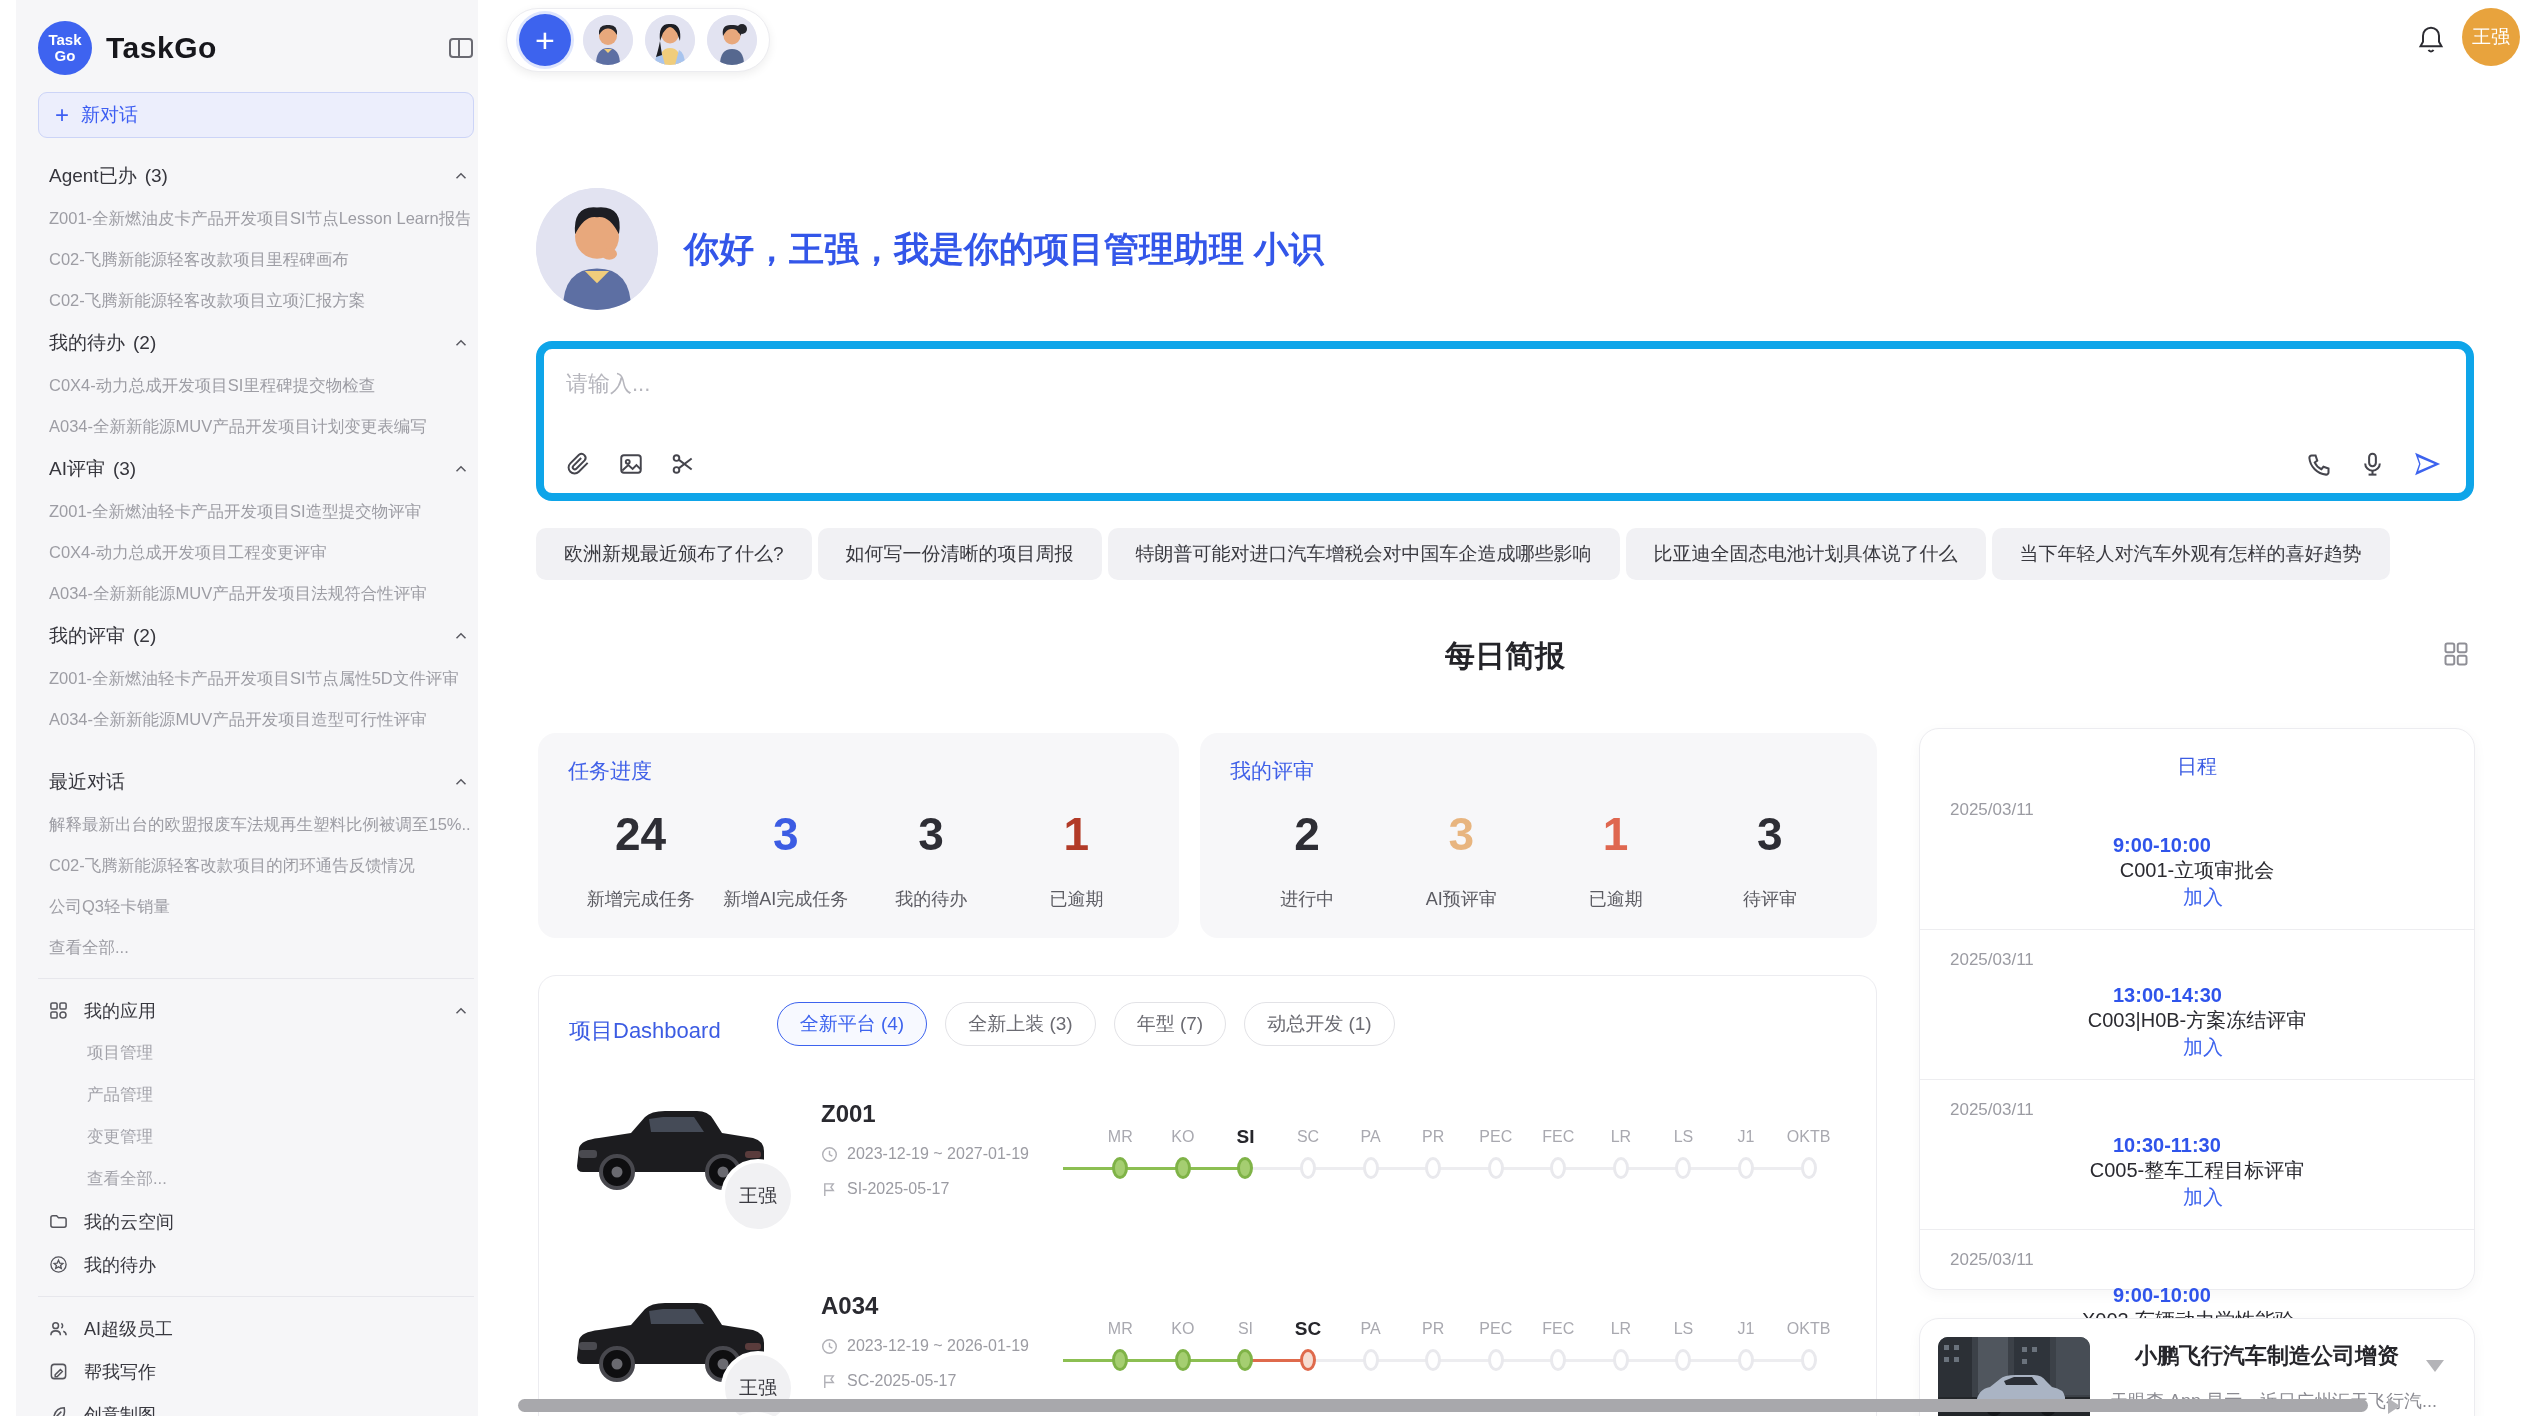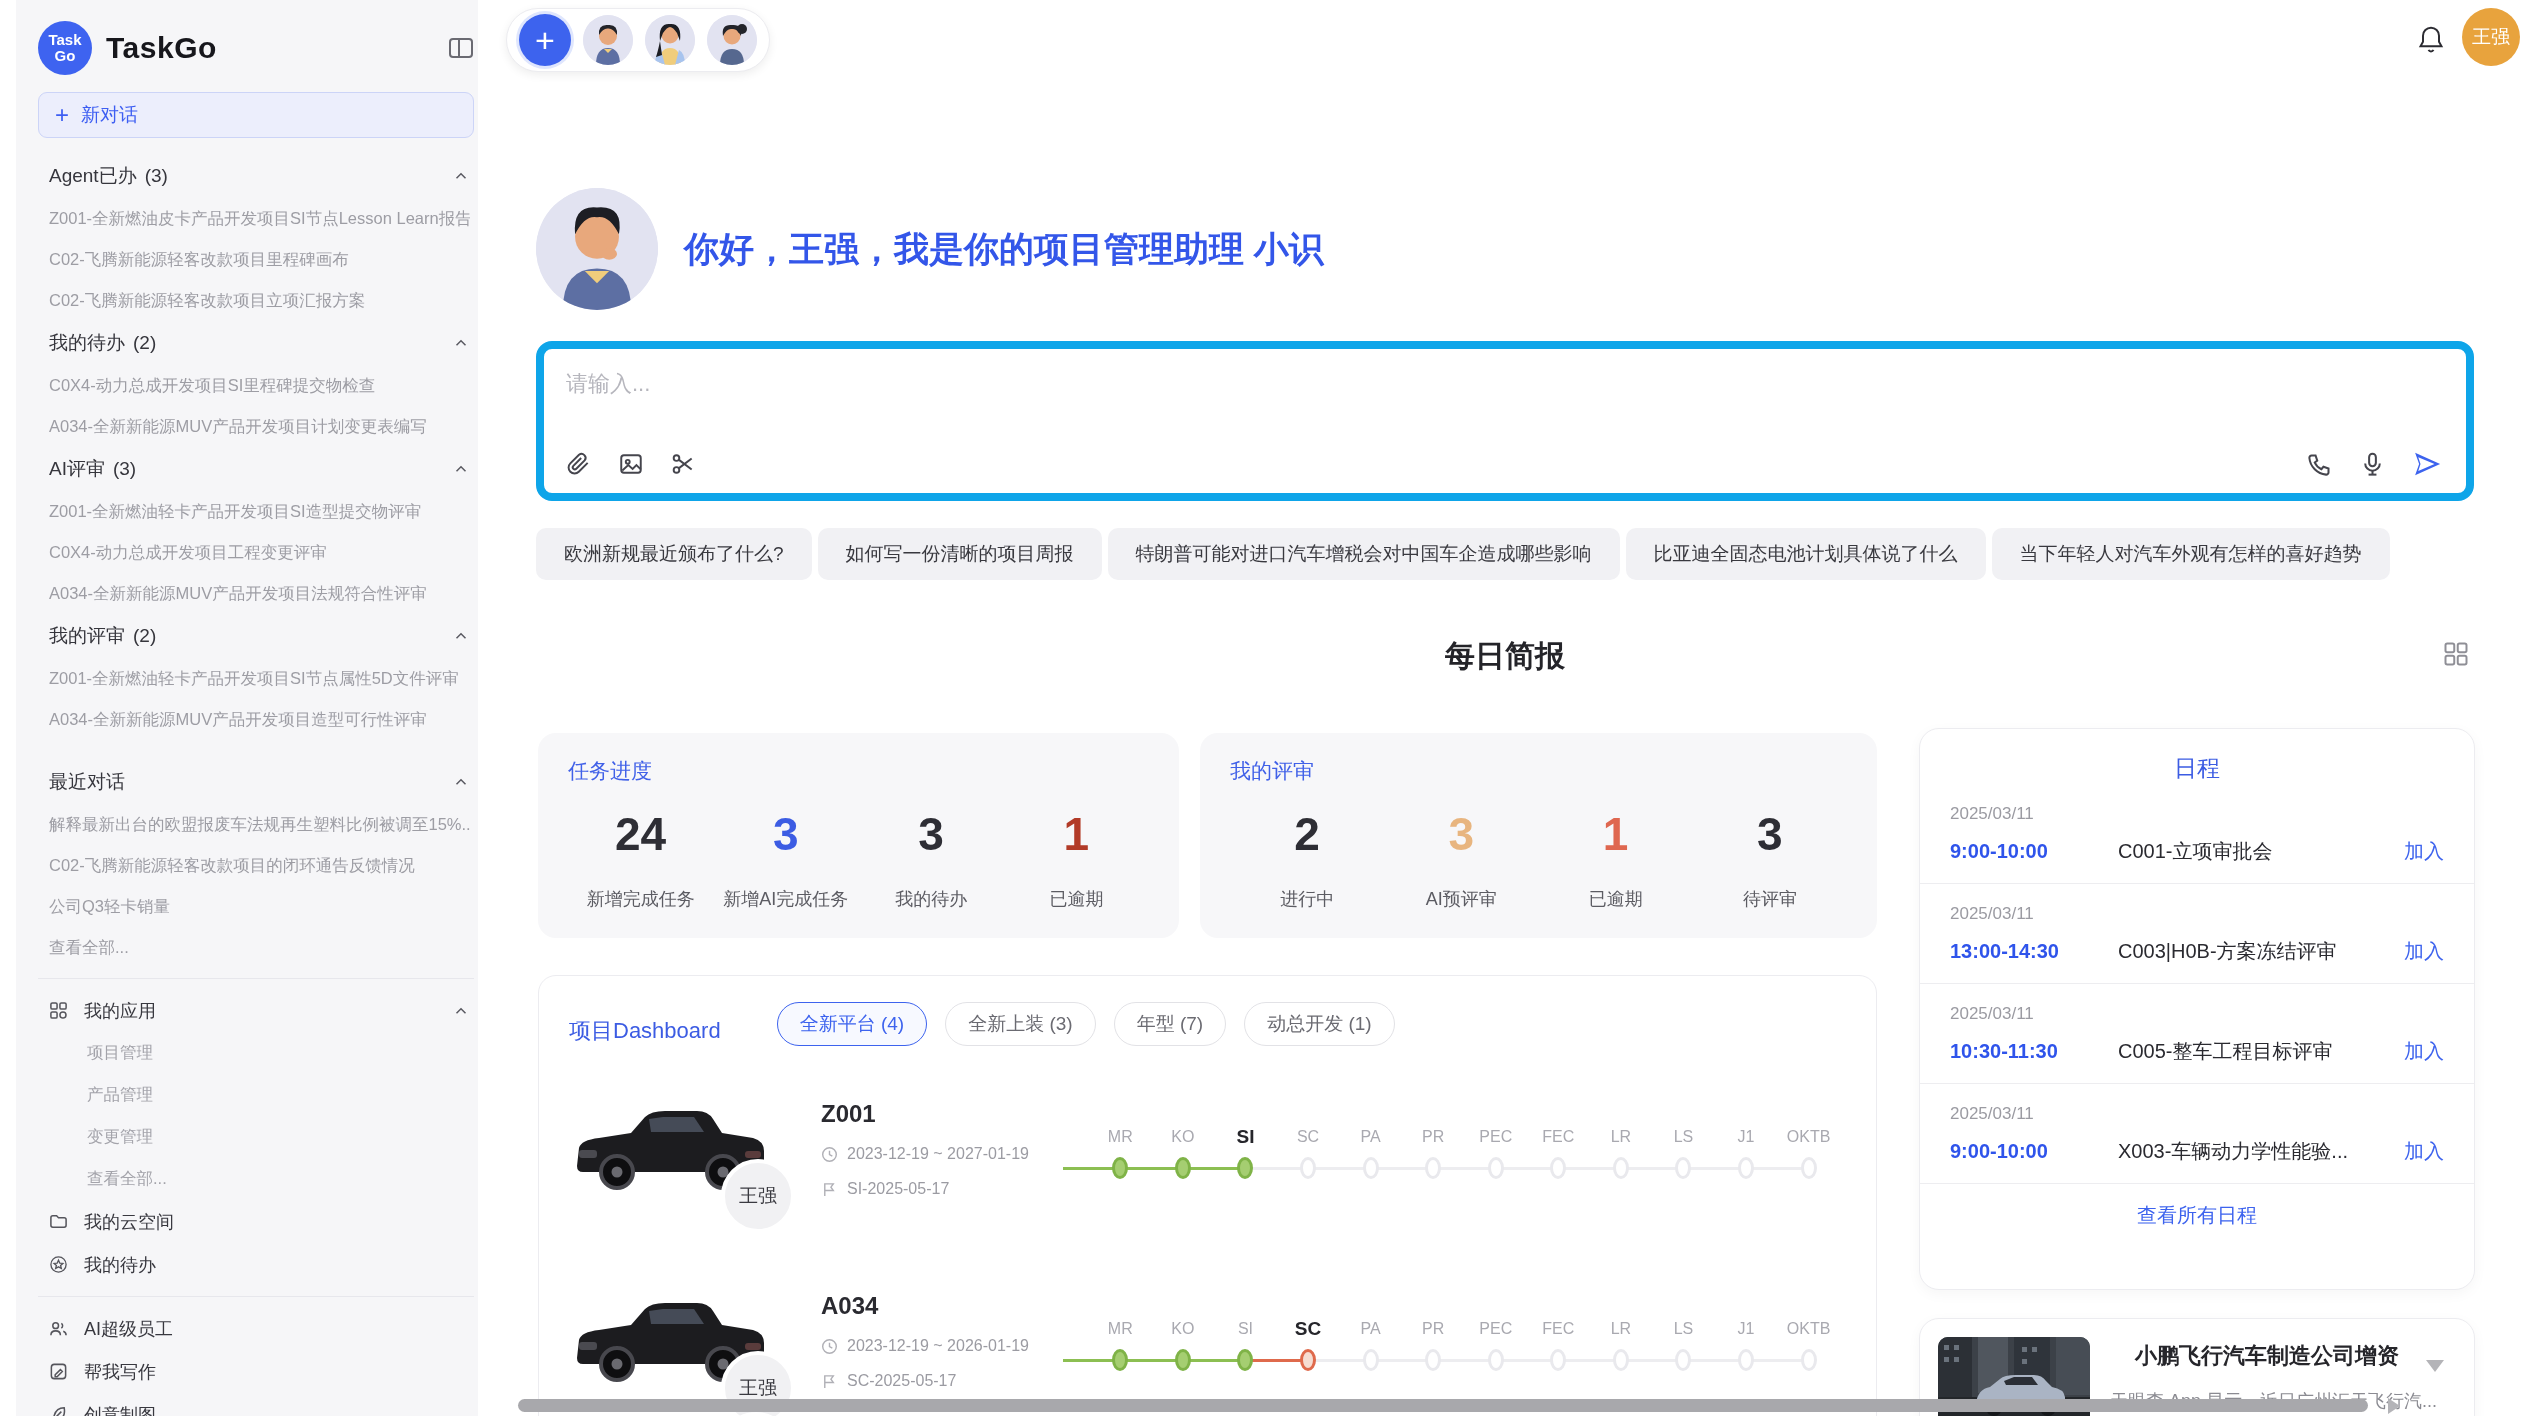--- a/index.html
+++ b/index.html
@@ -88,24 +88,24 @@
   .dot { width:16px; height:22px; border-radius:50%; background:#fff; border:3px solid #e9e9ed; margin-top:2px; position:relative; z-index:1; }
   .dot.done { background:#a5ce71; border-color:#7fb347; }
   .dot.alert { background:#f6ddd2; border-color:#df6a4c; }
   .seg { position:absolute; top:48px; height:3px; left:-50%; width:100%; background:#ededf0; z-index:0; }
   .seg.done { background:#8cbf52; }
   .seg.alert { background:#df6a4c; }
   .seg.first { left:-26px; width:calc(50% + 26px); }
   .partial-badge { position:absolute; left:172px; bottom:-46px; width:74px; height:74px; border-radius:50%; background:#f1f1f3; border:4px solid #fff; }
 
   .sched-card { position:absolute; left:1441px; top:728px; width:556px; height:562px; border:1.5px solid #ececf0; border-radius:20px; background:#fff; box-shadow:0 4px 14px rgba(0,0,0,.04); padding:24px 0 0 0; }
-  .sched-title { text-align:center; font-size:23px; color:#3c5ce3; }
+  .sched-title { text-align:center; font-size:20px; color:#3c5ce3; }
   .event { padding:20px 30px 18px 30px; border-bottom:1px solid #ededf0; }
   .event-date { font-size:17px; color:#9b9ba2; }
-  .event-row { display:flex; align-items:center; margin-top:14px; }
+  .event-row { display:flex; align-items:center; margin-top:14px;flex-direction:column; }
   .event-time { width:168px; font-size:20px; font-weight:700; color:#2f54eb; flex:none; }
   .event-name { flex:1; font-size:20px; color:#2a2a30; white-space:nowrap; overflow:hidden; }
   .event-join { font-size:20px; color:#3d63ee; cursor:pointer; margin-left:12px; }
   .sched-viewall { text-align:center; padding:18px 0; font-size:20px; color:#3d63ee; cursor:pointer; }
 
   .news-card { position:absolute; left:1441px; top:1318px; width:556px; height:160px; border:1.5px solid #ececf0; border-radius:20px; background:#fff; box-shadow:0 4px 14px rgba(0,0,0,.04); padding:18px; display:flex; gap:20px; overflow:hidden; }
   .news-img { width:152px; height:90px; border-radius:10px; overflow:hidden; flex:none; }
   .news-title { font-size:22px; font-weight:700; color:#26262b; margin-top:4px;margin-left:25px; }
   .news-body { font-size:18px; color:#8b8b92; margin-top:18px; white-space:nowrap; overflow:hidden; }
 

